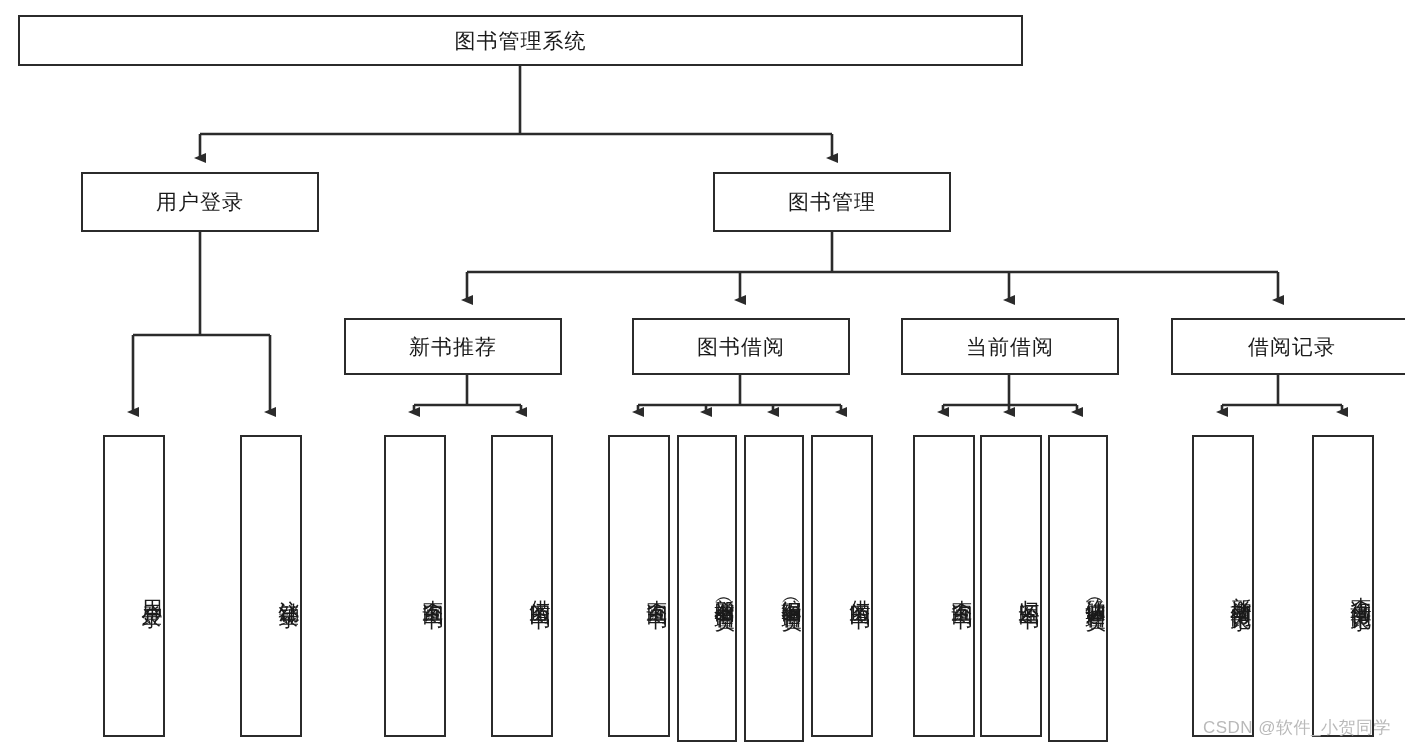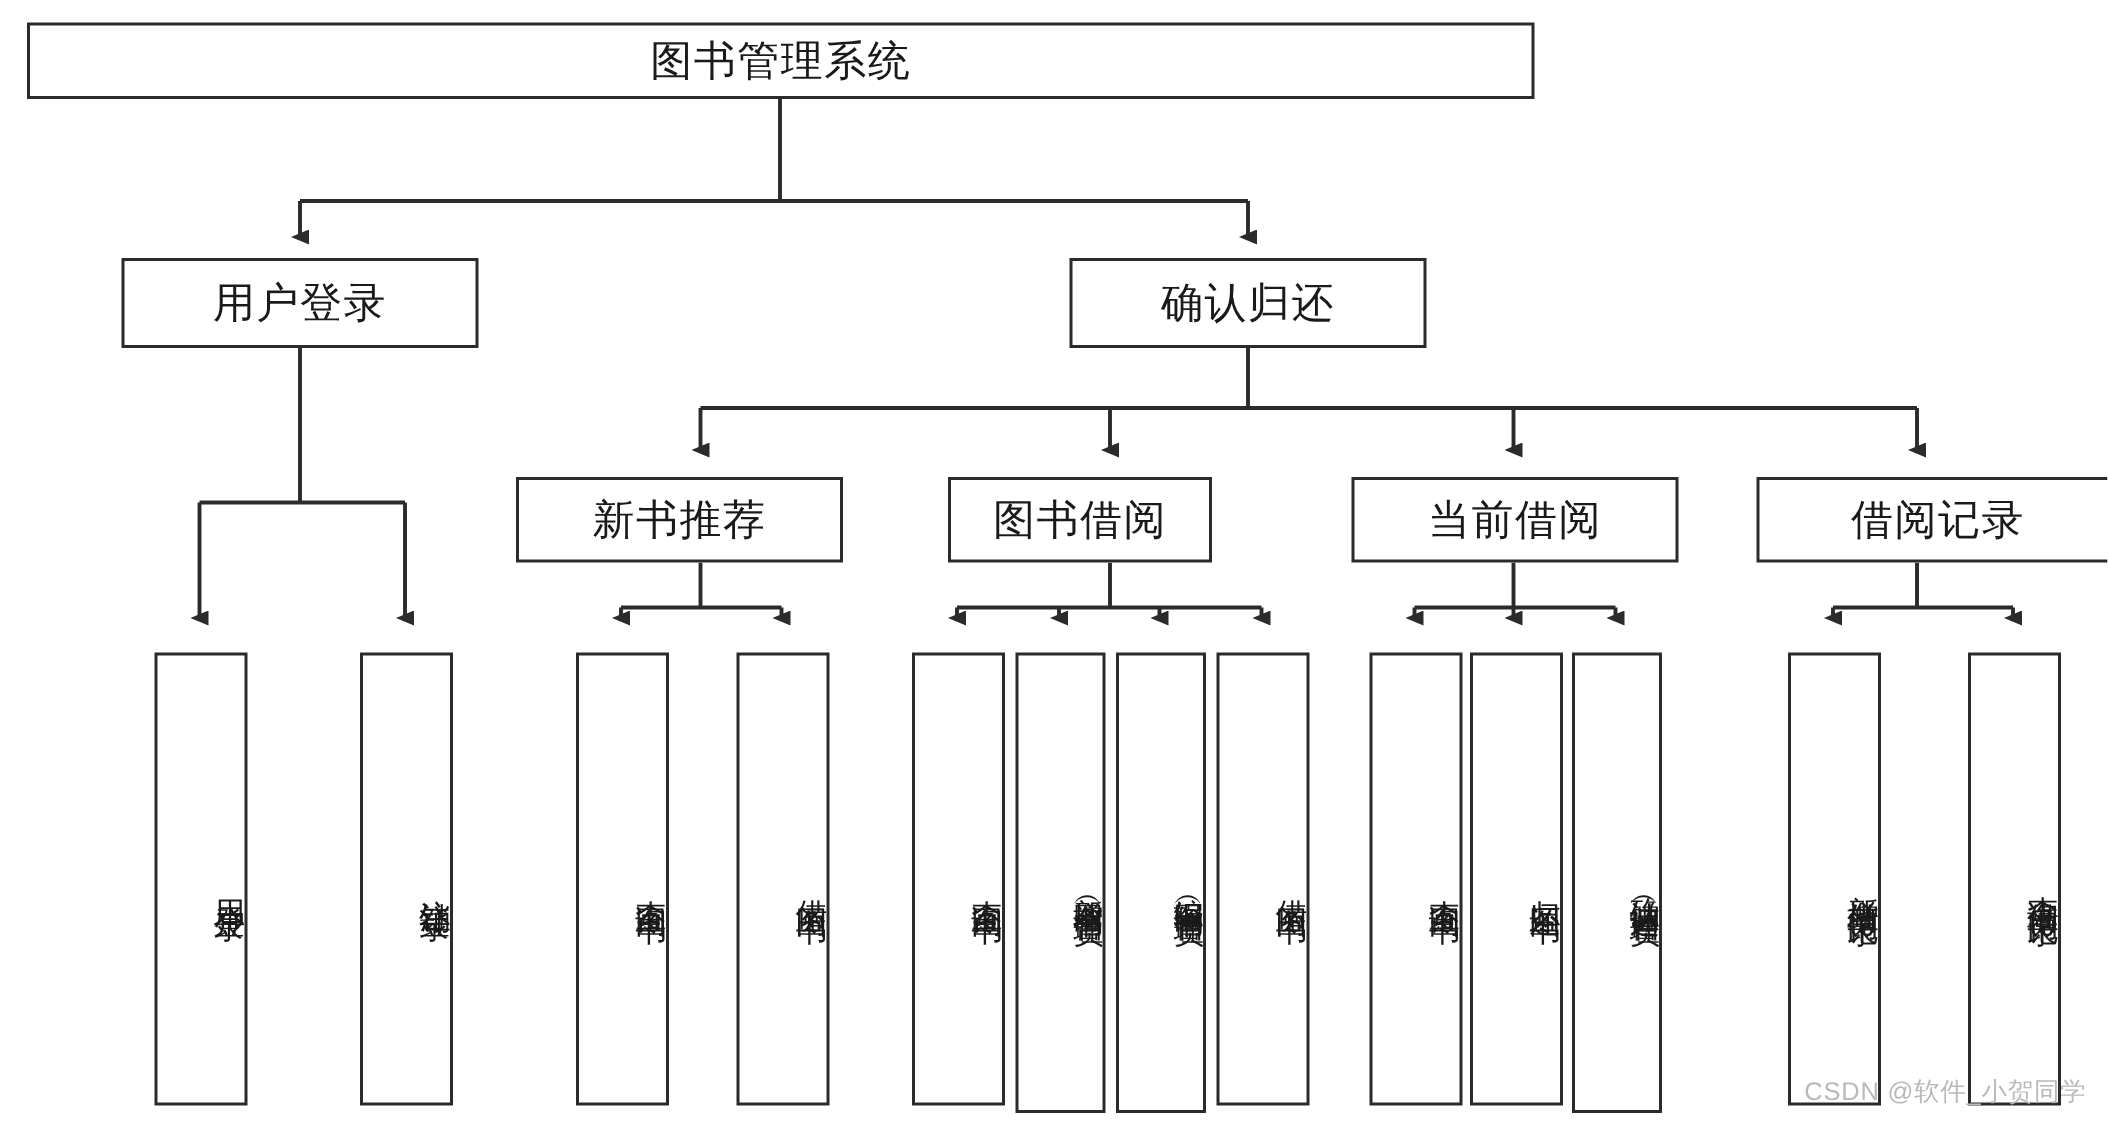--- a/index.html
+++ b/index.html
@@ -29,21 +29,21 @@
     position: absolute;
     box-sizing: border-box;
     border: 2px solid #2b2b2b;
     background: #ffffff;
     display: flex;
     align-items: center;
     justify-content: center;
     color: #1a1a1a;
   }
   .node-h {
-    font-size: 28px;
+    font-size: 21px;
     letter-spacing: 1px;
     white-space: nowrap;
     align-items: center;
   }
   .node-v {
     font-size: 21px;
     writing-mode: vertical-rl;
     text-orientation: upright;
     letter-spacing: 3px;
     line-height: 1;
@@ -123,28 +123,28 @@
 
   <div class="node node-h" style="left:18px; top:15px; width:1005px; height:51px;">
     <span>图书管理系统</span>
   </div>
 
   <div class="node node-h" style="left:81px; top:172px; width:238px; height:60px;">
     <span>用户登录</span>
   </div>
 
   <div class="node node-h" style="left:713px; top:172px; width:238px; height:60px;">
-    <span>确认归还</span>
+    <span>图书管理</span>
   </div>
 
   <div class="node node-h" style="left:344px; top:318px; width:218px; height:57px;">
     <span>新书推荐</span>
   </div>
 
-  <div class="node node-h" style="left:632px; top:318px; width:176px; height:57px;">
+  <div class="node node-h" style="left:632px; top:318px; width:218px; height:57px;">
     <span>图书借阅</span>
   </div>
 
   <div class="node node-h" style="left:901px; top:318px; width:218px; height:57px;">
     <span>当前借阅</span>
   </div>
 
   <div class="node node-h" style="left:1171px; top:318px; width:242px; height:57px;">
     <span>借阅记录</span>
   </div>

